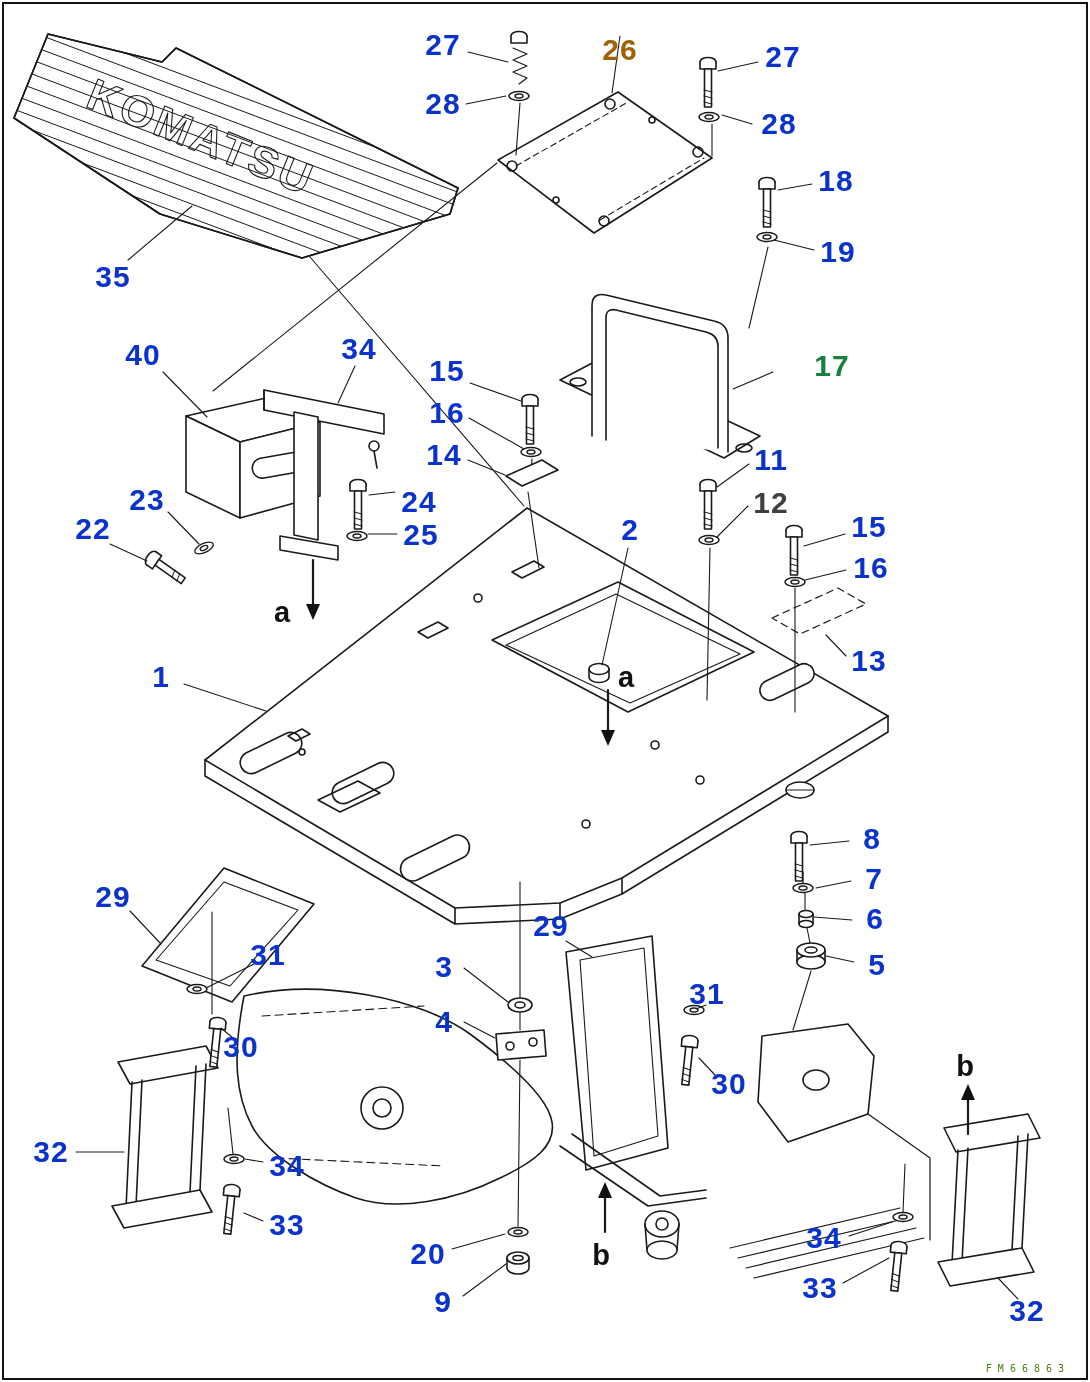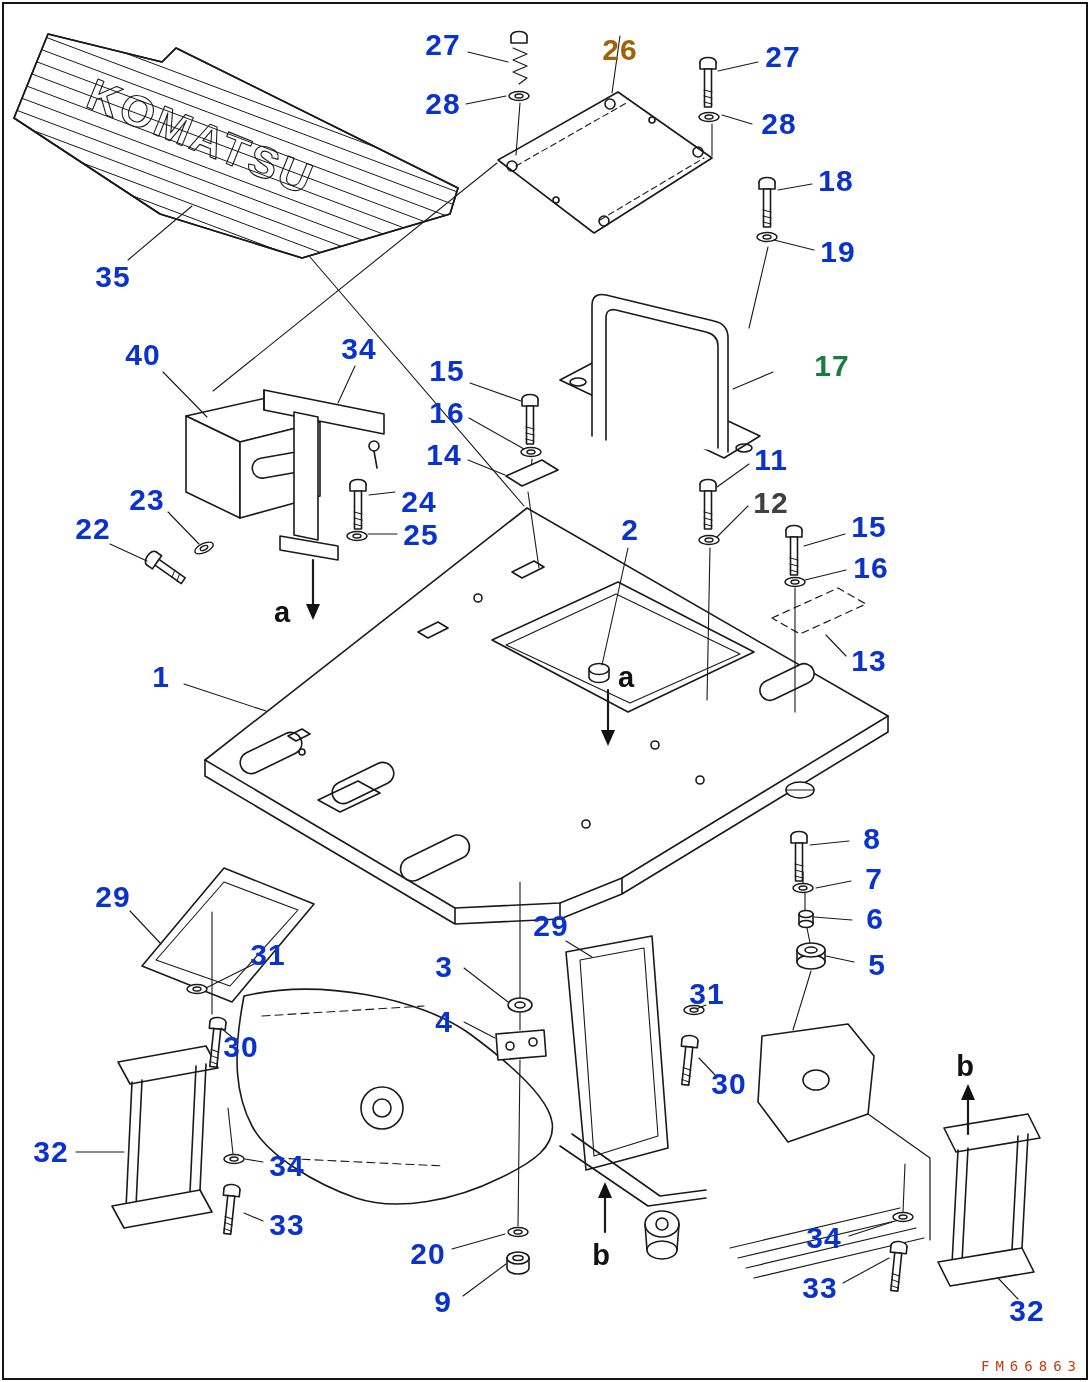--- a/index.html
+++ b/index.html
@@ -11,22 +11,22 @@
   .diagram-svg{position:absolute;left:0;top:0;}
   .part-label{
     position:absolute;transform:translate(-50%,-50%);
     font-weight:bold;font-size:30px;letter-spacing:1px;white-space:nowrap;line-height:1;
   }
   .arrow-label{
     position:absolute;transform:translate(-50%,-50%);
     font-weight:600;font-size:29px;line-height:1;
   }
   .drawing-code{
-    position:absolute;right:8px;bottom:8px;
-    font-family:"DejaVu Sans Mono",monospace;font-size:14px;letter-spacing:6px;color:#c2410c;
+    position:absolute;right:20px;bottom:8px;
+    font-family:"DejaVu Sans Mono",monospace;font-size:10px;letter-spacing:6px;color:#4d7c0f;
   }
   #label-layer{position:absolute;inset:0;pointer-events:none;padding-left:39px;}
 </style>
 </head>
 <body>
 
 <div class="page">
   <div class="frame-border"></div>
 
   <svg class="diagram-svg" width="1090" height="1382" viewBox="0 0 1090 1382">

